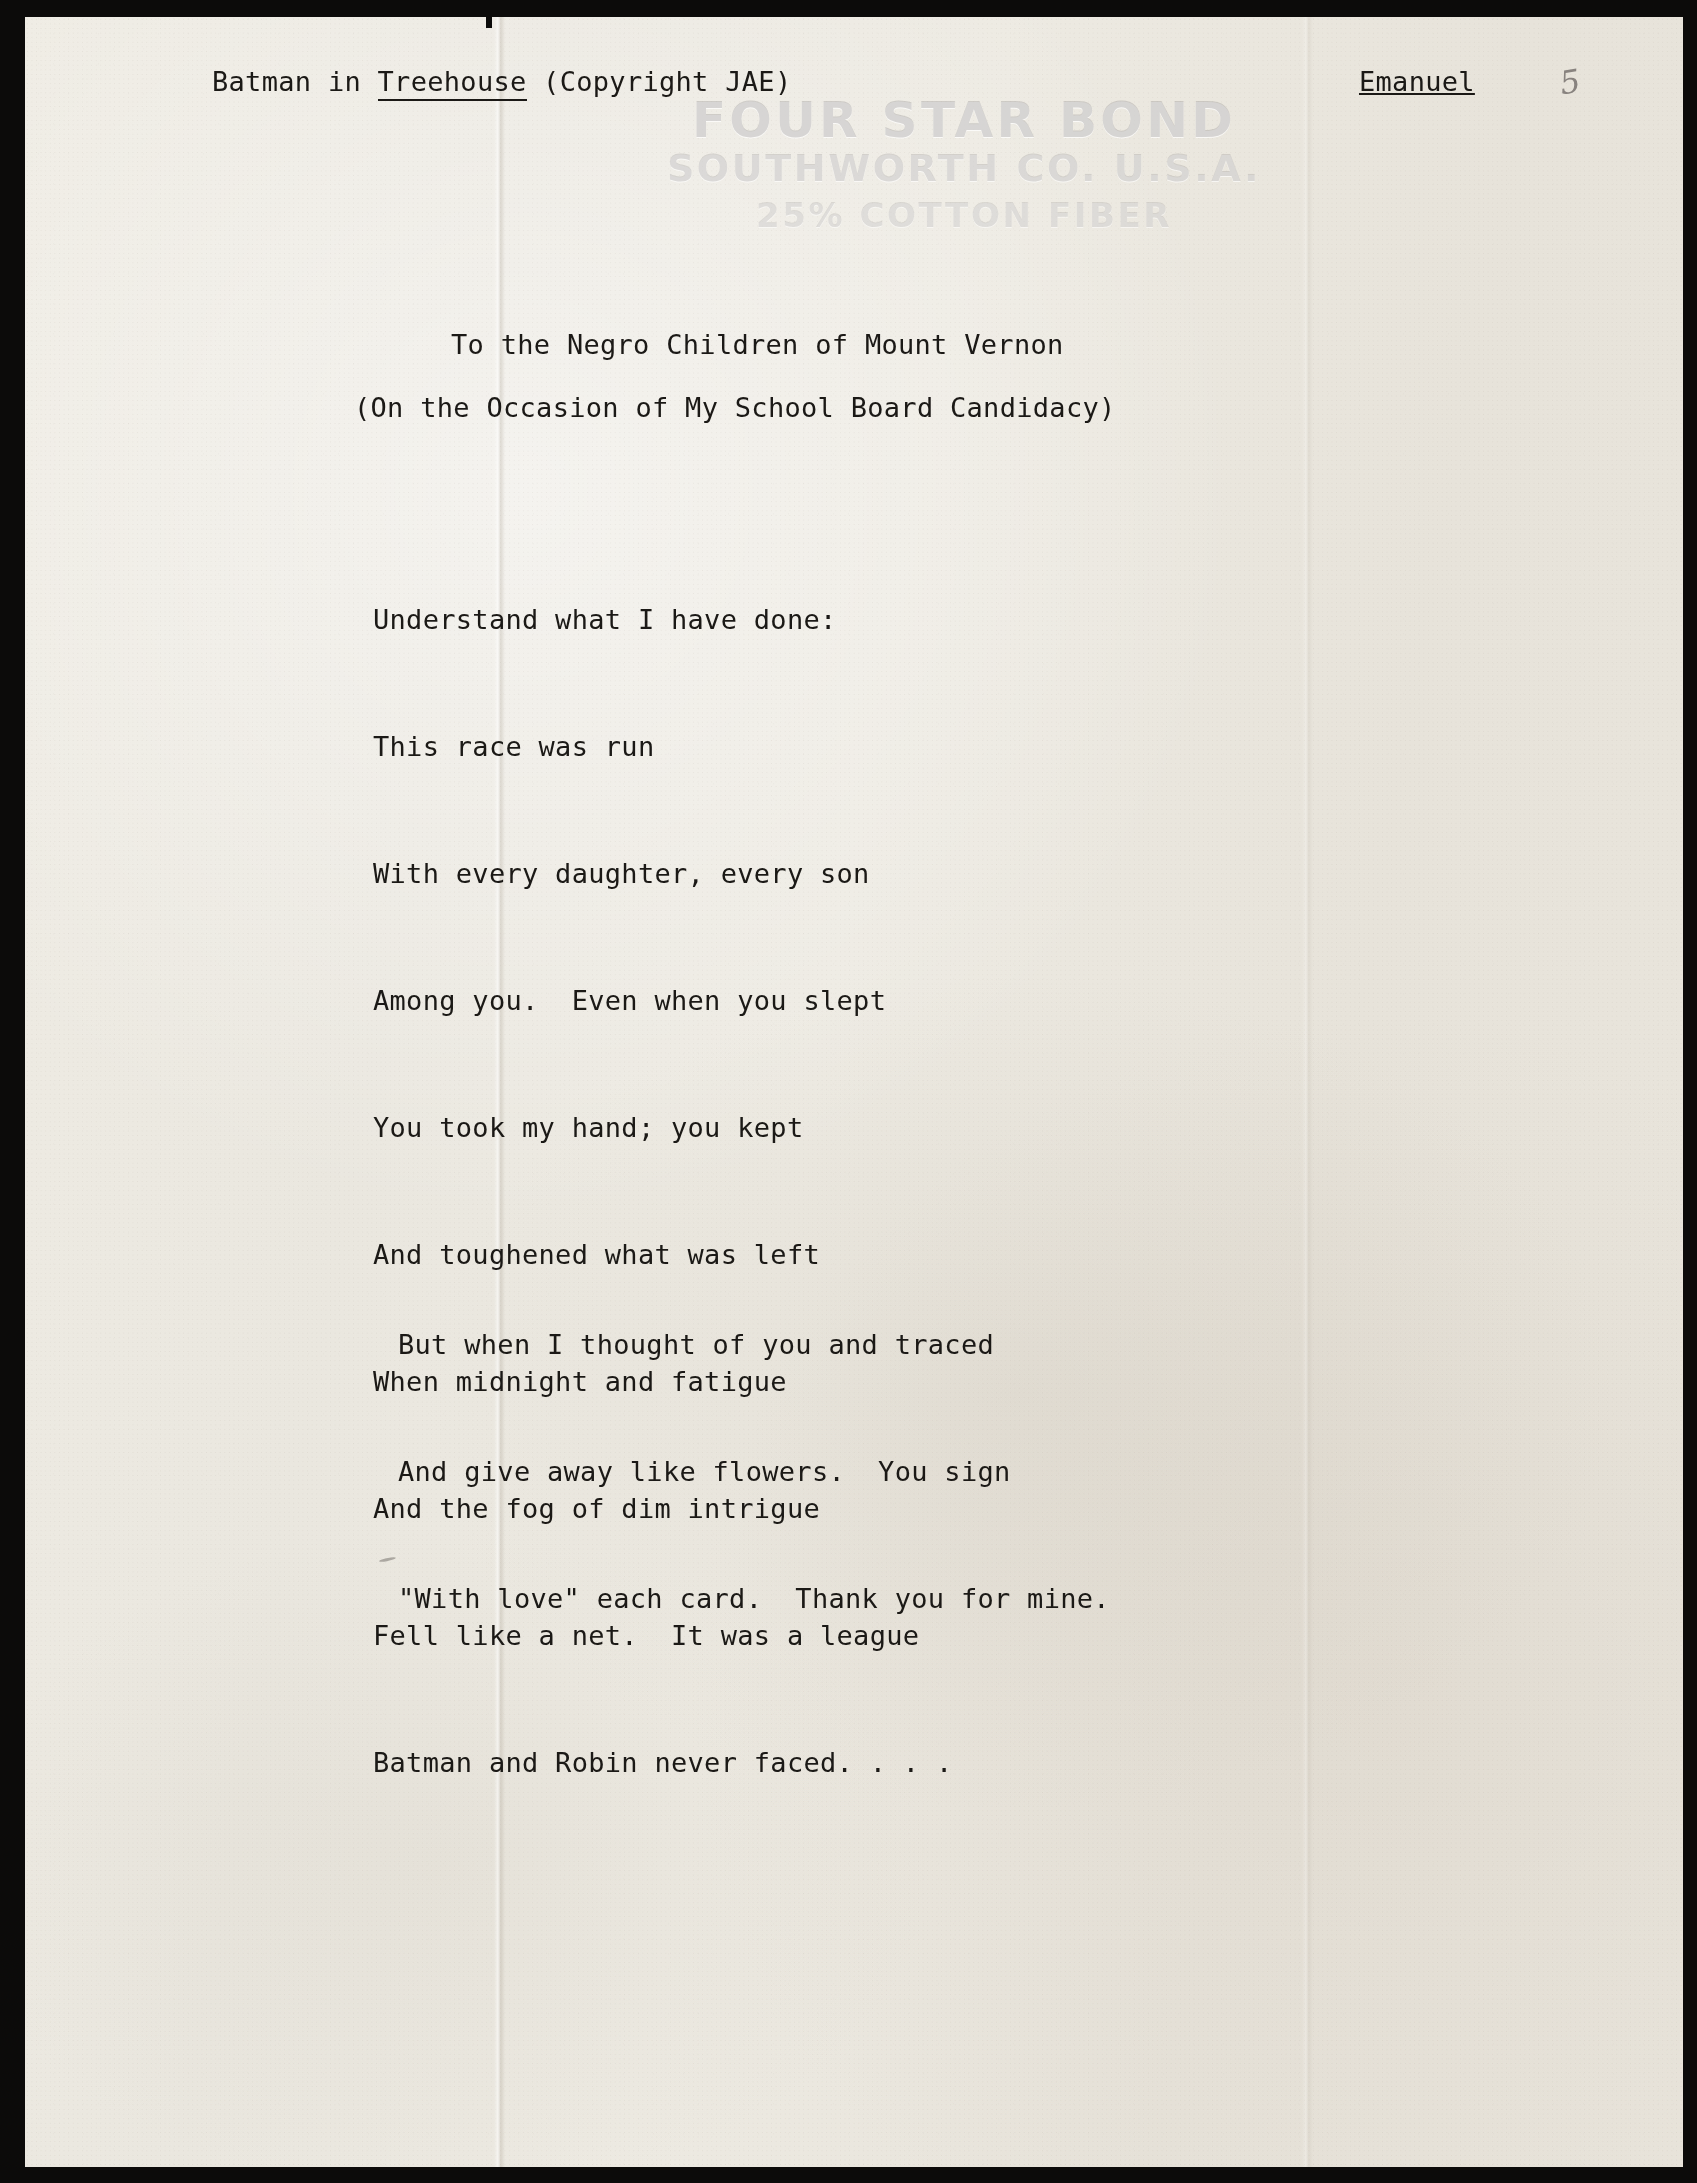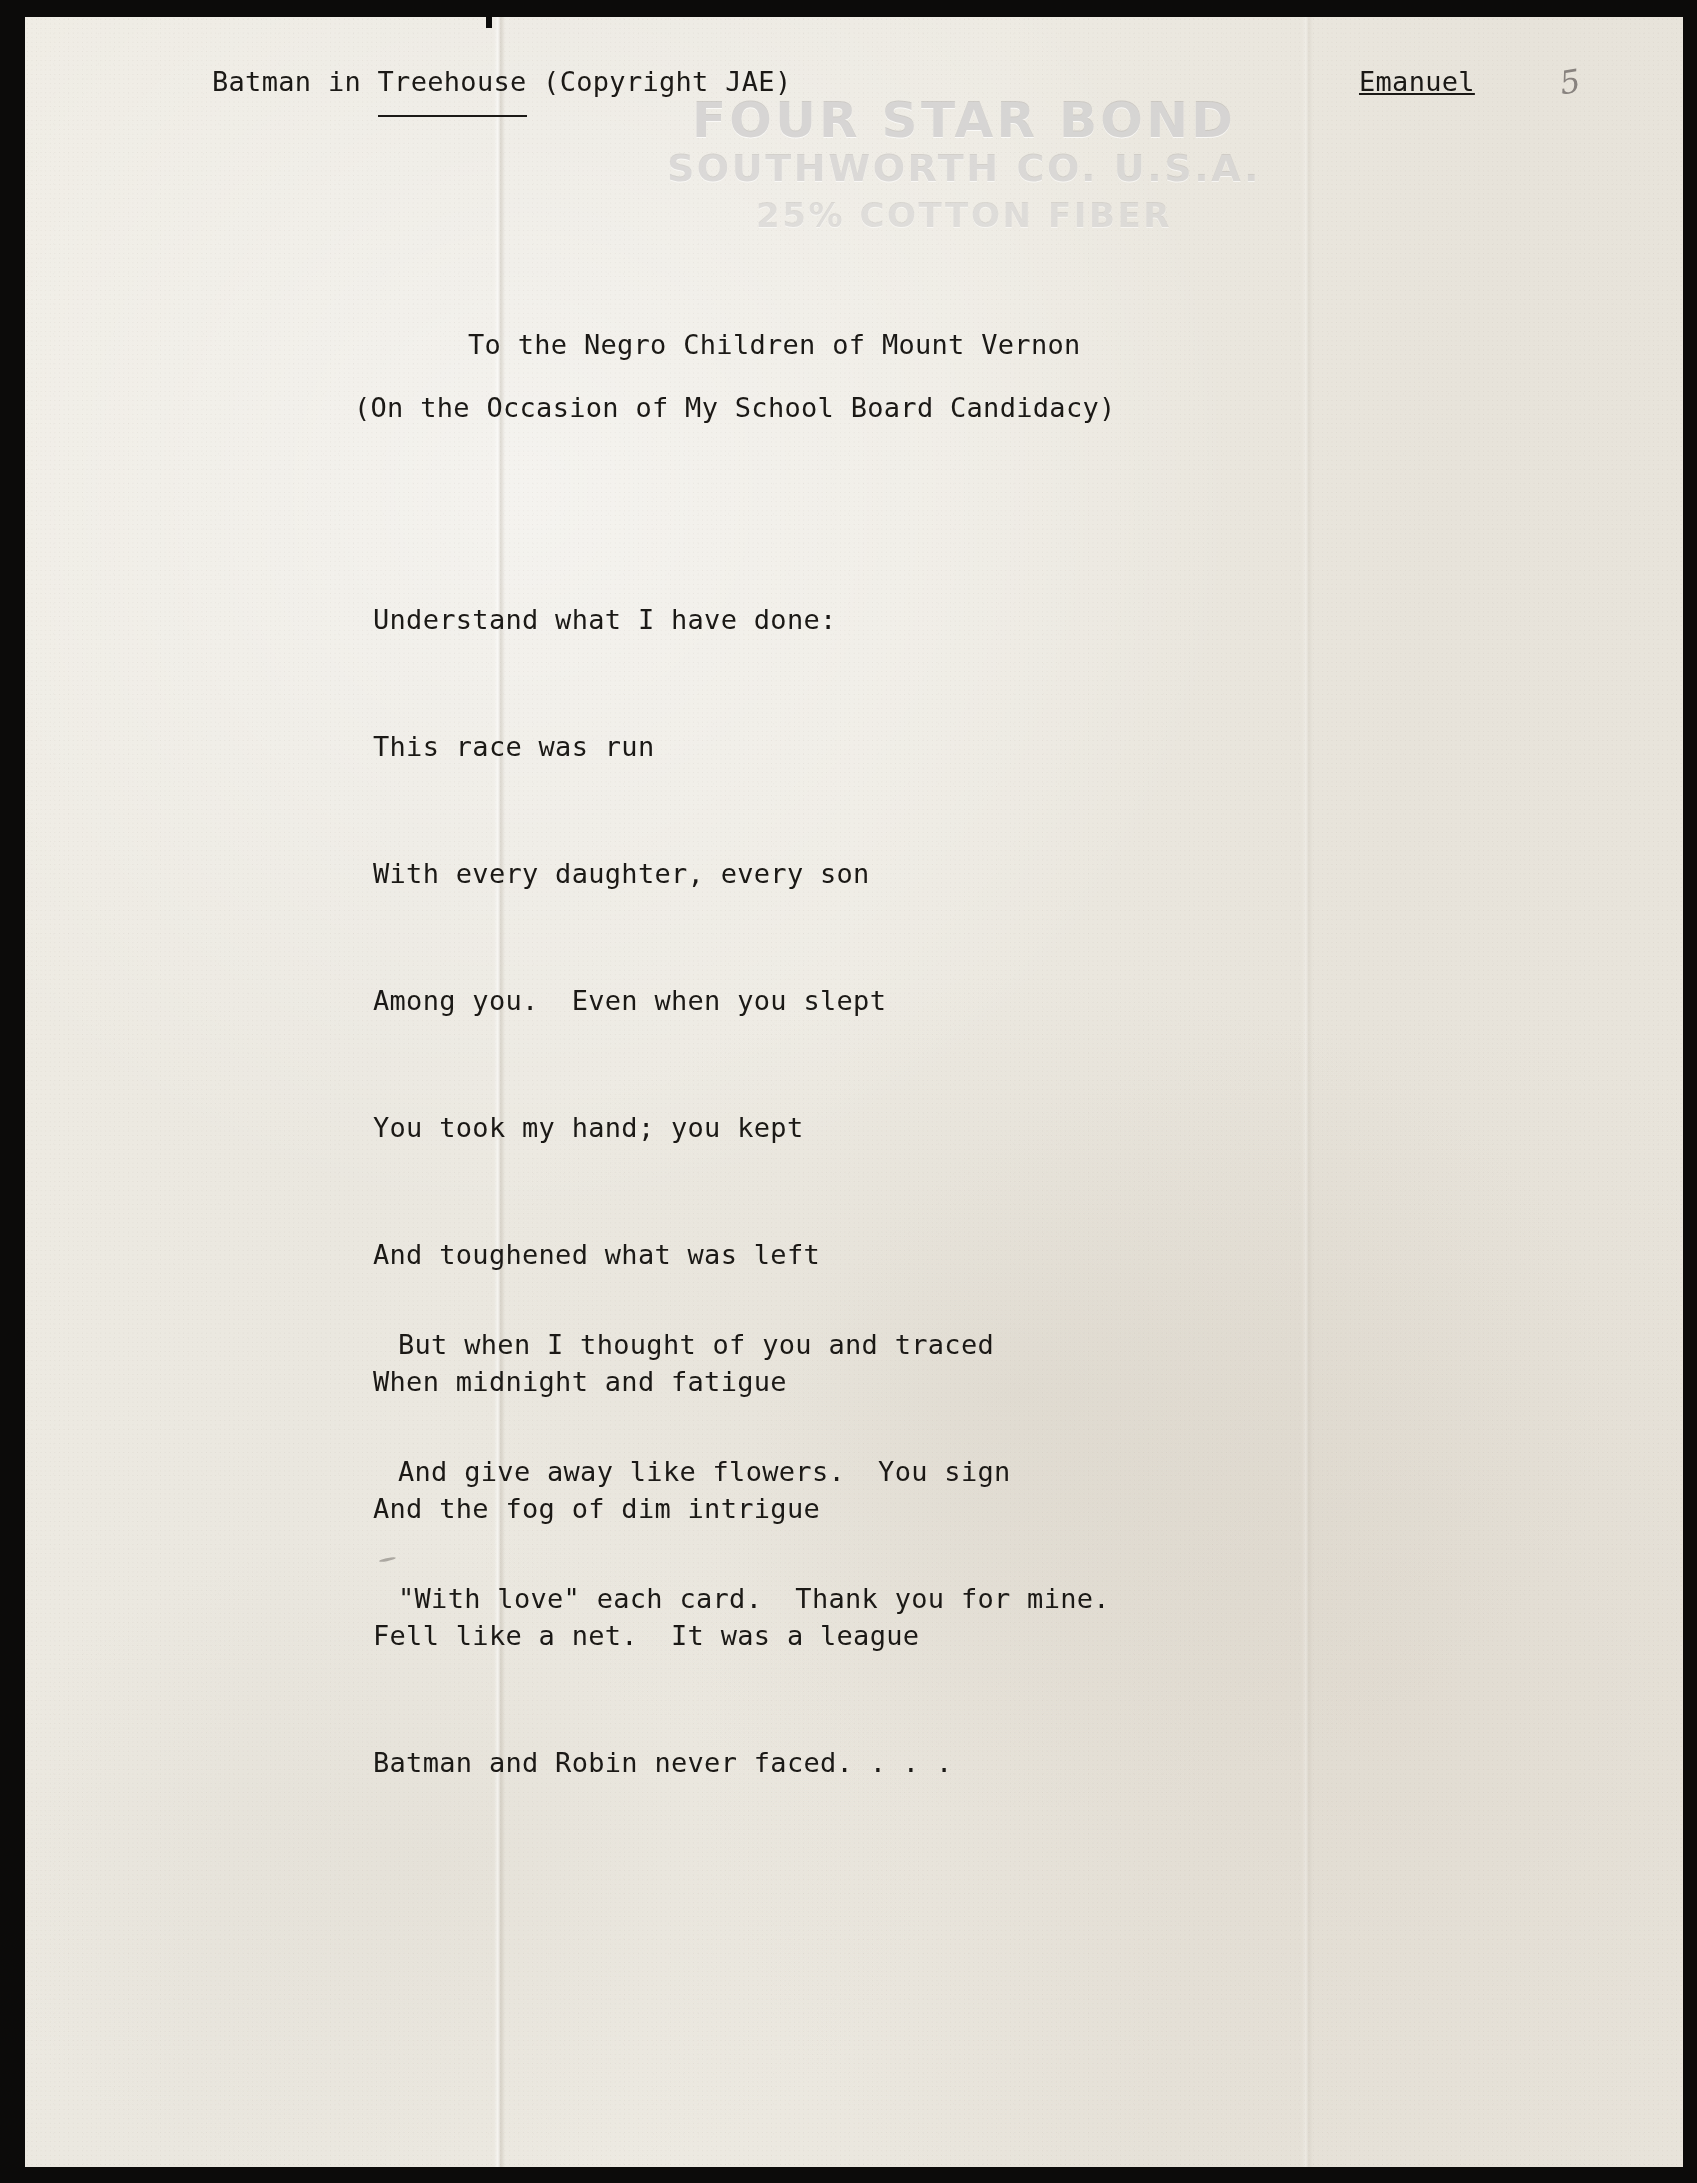--- a/index.html
+++ b/index.html
@@ -113,21 +113,21 @@
     height: 40px;
   }
   .hdr-left {
     position: absolute;
     left: 187px;
     top: 0;
     white-space: pre;
   }
   .hdr-left .underlined {
     border-bottom: 2.6px solid #1b1916;
-    padding-bottom: 18px;
+    padding-bottom: 2px;
   }
   .hdr-right {
     position: absolute;
     left: 1334px;
     top: 0;
     white-space: pre;
     text-decoration: underline;
   }
   
   .page-num {
@@ -144,21 +144,21 @@
   .title-block {
     position: absolute;
     top: 312px;
     left: 0;
     right: 0;
   }
   .title-line {
     position: absolute;
     white-space: pre;
   }
-  .title-line.main  { left: 443px; top: 0; }
+  .title-line.main  { left: 426px; top: 0; }
   .title-line.sub   { left: 329px; top: 63px; }
 
   .stanza {
     position: absolute;
     left: 348px;
     white-space: pre;
   }
   .stanza.one { top: 508px; }
   .stanza.two { top: 1233px; margin-left: 25px; }
 

